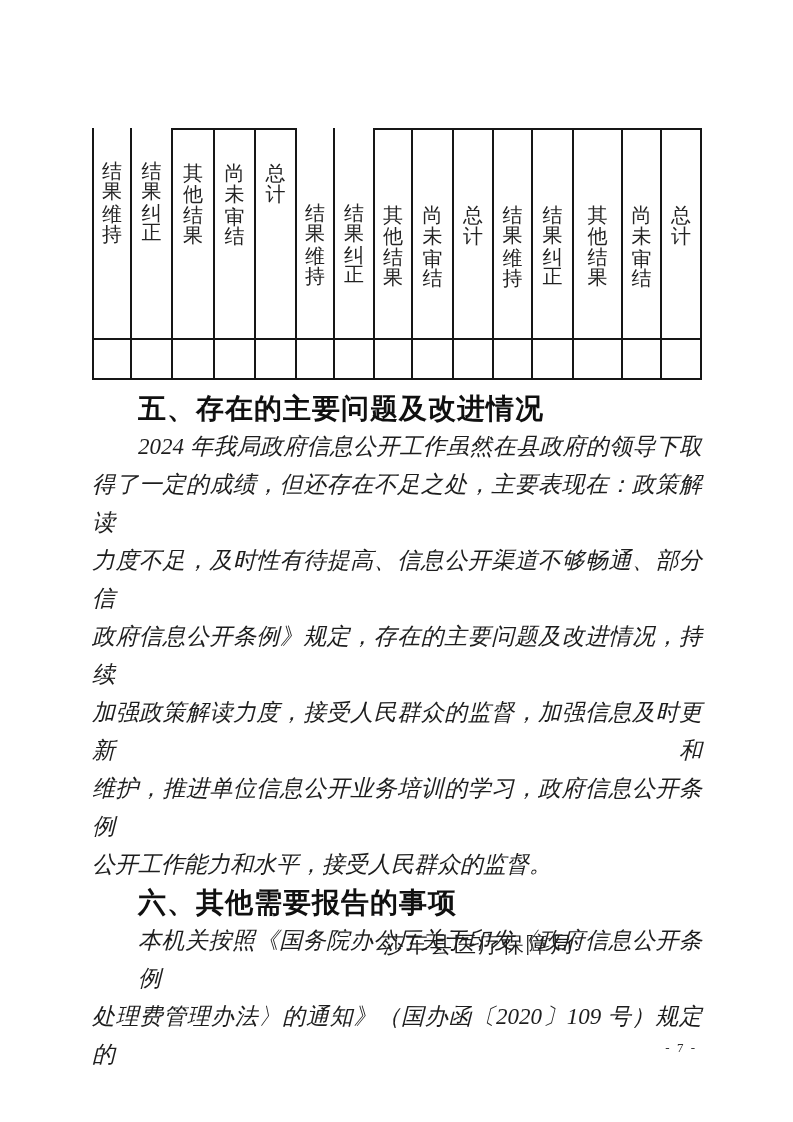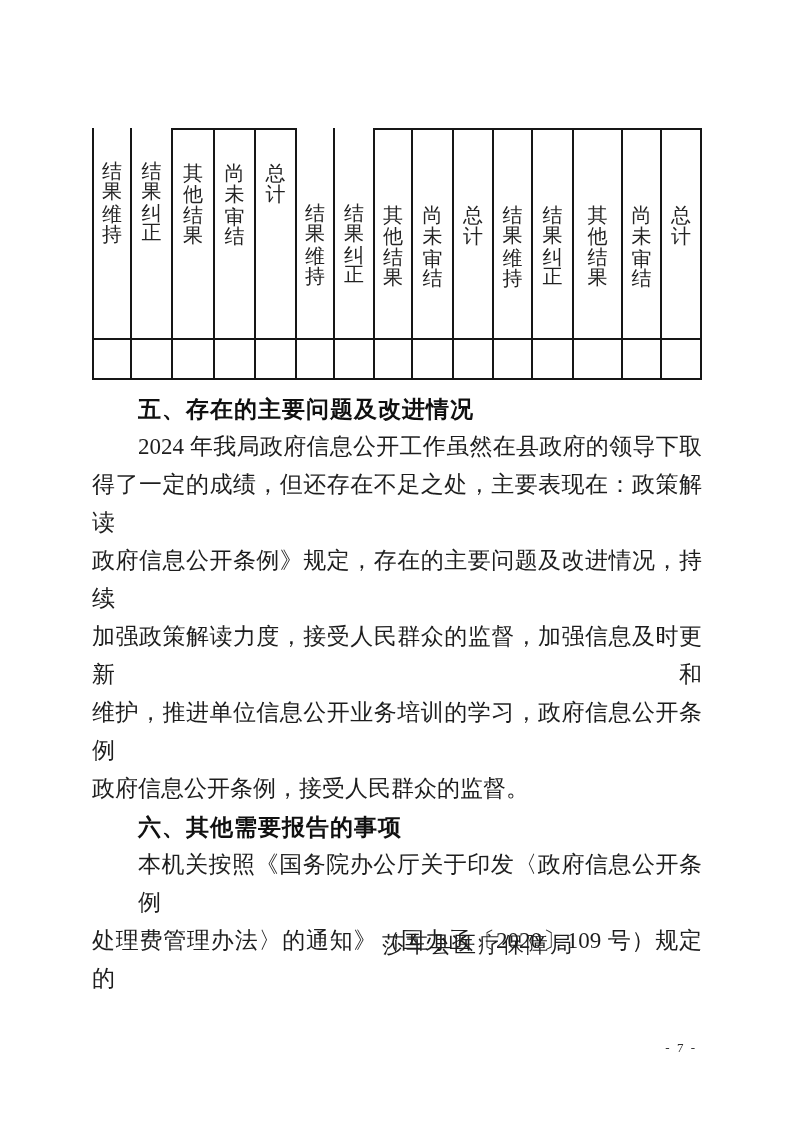--- a/index.html
+++ b/index.html
@@ -23,23 +23,23 @@
   .off-high .vtext{padding-top:17px;}
   .off-low  .vtext{padding-top:59px;}
   .tcell{height:40px;box-sizing:border-box;border-bottom:2px solid #161616;}
   
   .body-text{
     position:absolute;left:92px;top:390px;width:610px;
     font-size:23px;line-height:38px;color:#1d1d1d;
   }
   .heading{
     font-family:"Liberation Sans",sans-serif;font-weight:bold;
-    font-size:23px;color:#101010;padding-left:46px;letter-spacing:1px;
+    font-size:28px;color:#101010;padding-left:46px;letter-spacing:1px;
   }
-  .line{white-space:nowrap;}
+  .line{white-space:nowrap;font-style:italic;}
   .line.just{white-space:normal;text-align:justify;text-align-last:justify;}
   .line.ind{padding-left:46px;}
   
   .signature-block{
     position:absolute;left:92px;top:925px;width:610px;text-align:center;
   }
   .sig-line{position:relative;left:81px;font-size:22px;line-height:40px;letter-spacing:2px;}
   
   .page-number{
     position:absolute;top:1040px;right:96px;
@@ -141,24 +141,25 @@
           <div class="vtext">总计</div>
         </div>
         <div class="tcell"></div>
       </div>
     </div>
 
   <div class="body-text" id="sections">
       <div class="heading">五、存在的主要问题及改进情况</div>
       <div class="line just ind">2024 年我局政府信息公开工作虽然在县政府的领导下取</div>
       <div class="line just">得了一定的成绩，但还存在不足之处，主要表现在：政策解读</div>
+      <div class="line just">力度不足，及时性有待提高、信息公开渠道不够畅通、部分信</div>
       <div class="line just">政府信息公开条例》规定，存在的主要问题及改进情况，持续</div>
       <div class="line just">加强政策解读力度，接受人民群众的监督，加强信息及时更新和</div>
       <div class="line just">维护，推进单位信息公开业务培训的学习，政府信息公开条例</div>
-      <div class="line">政府信息公开条例，接受人民群众的监督。</div>
+      <div class="line">公开工作能力和水平，接受人民群众的监督。</div>
       <div class="heading">六、其他需要报告的事项</div>
       <div class="line just ind">本机关按照《国务院办公厅关于印发〈政府信息公开条例</div>
       <div class="line just">处理费管理办法〉的通知》（国办函〔2020〕109 号）规定的</div>
     </div>
 
   <div class="signature-block">
     <div class="sig-line">莎车县医疗保障局</div>
   </div>
 
   <div class="page-number">- 7 -</div>

